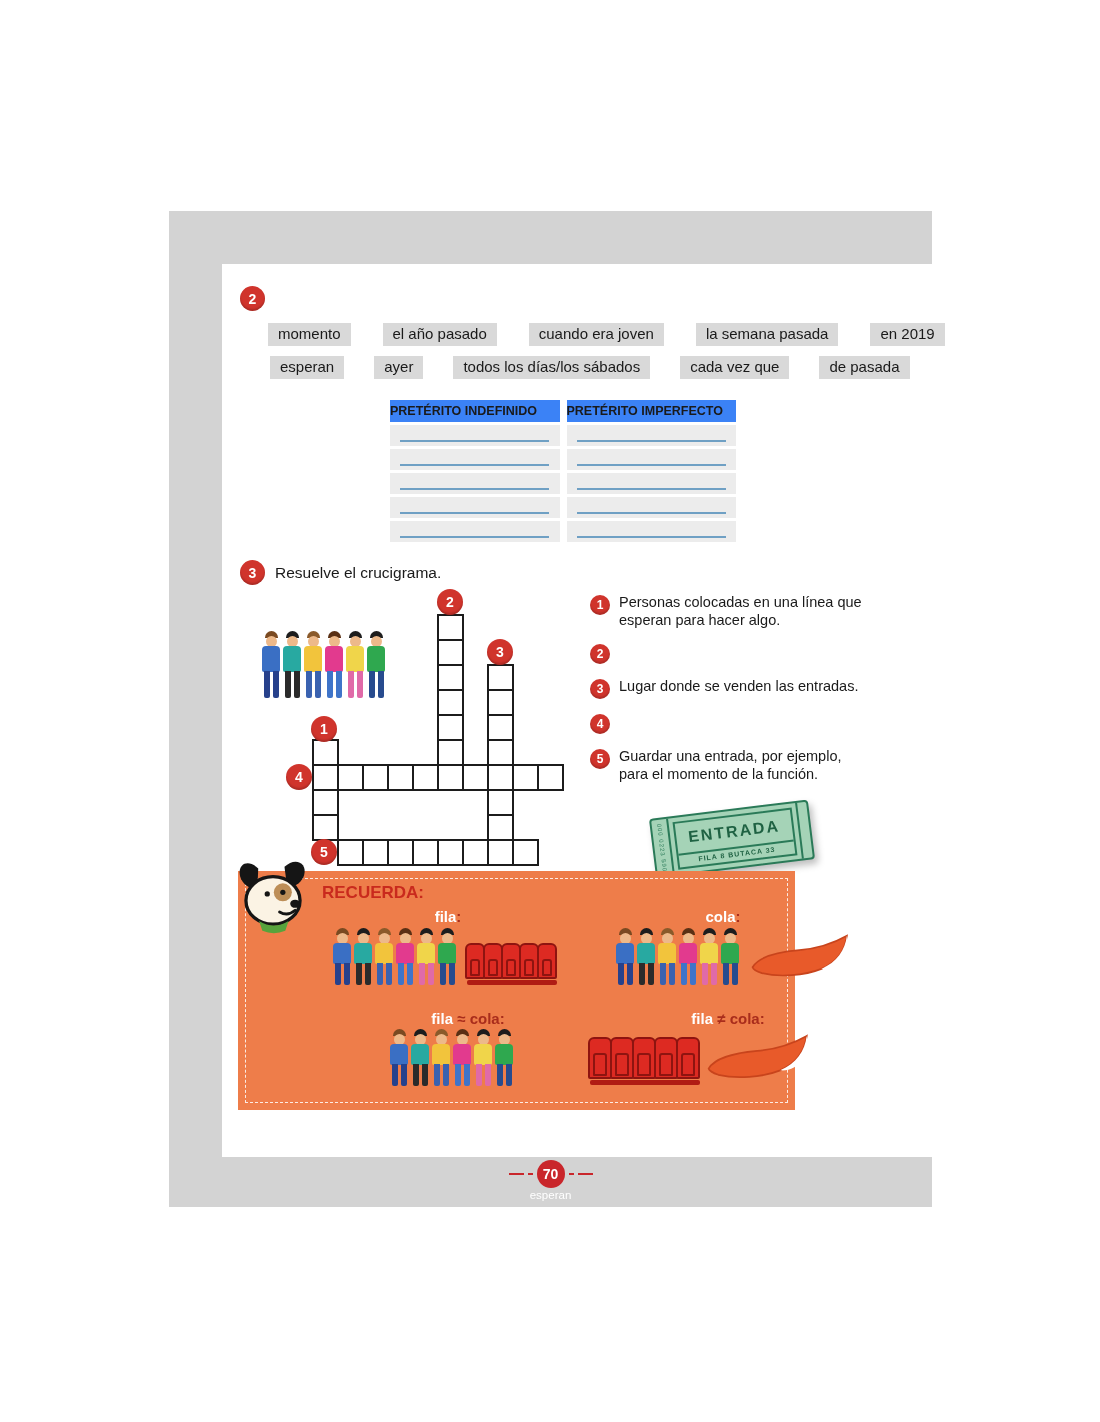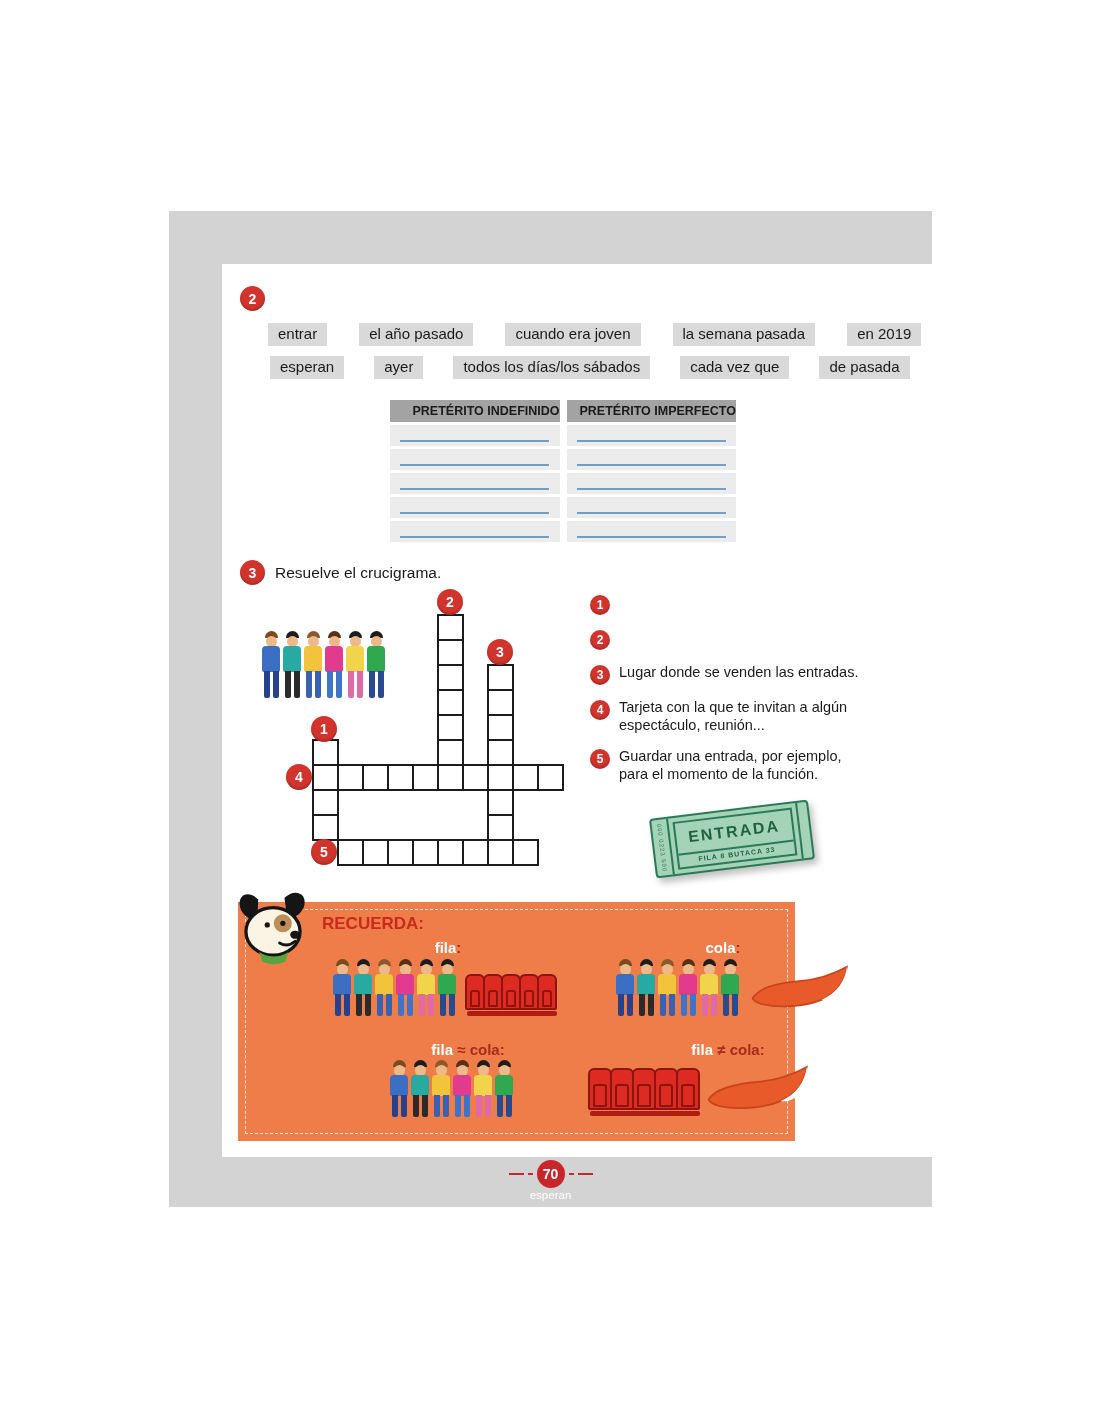--- a/index.html
+++ b/index.html
@@ -16,21 +16,21 @@
     box-shadow: inset 0 -2px 2px rgba(0,0,0,.18); flex-shrink:0; }
   .ex-title { margin-left:10px; font-size:15.5px; }
 
   
   .chips-row { position:absolute; left:46px; display:flex; gap:32px; }
   .chip { background:#d9d9d9; padding:2px 10px 4px; font-size:15px; white-space:nowrap; }
 
   
   .tbl { position:absolute; left:168px; top:136px; width:346px; }
   .tbl-head, .tbl-body { display:grid; grid-template-columns:1fr 1fr; column-gap:7px; }
-  .tbl-head-cell { background:#a3a3a3; font-weight:bold; font-size:12.5px; text-align:right; padding:4px 0; }
+  .tbl-head-cell { background:#3b82f6; font-weight:bold; font-size:12.5px; text-align:left; padding:4px 0; }
   .tbl-body { row-gap:3px; margin-top:3px; }
   .tbl-cell { background:#ececec; height:21px; position:relative; }
   .blank-line { position:absolute; left:6%; right:6%; bottom:4px; border-bottom:2px solid #6fa0c4; }
 
   
   .crossword { position:absolute; left:90px; top:350px; width:260px; height:260px; }
   .cw-cell { position:absolute; width:27px; height:27px; background:#fff; border:2px solid #1c1c1c; }
   .cw-badge { position:absolute; width:26px; height:26px; border-radius:50%; background:#d0342c;
     color:#fff; font-weight:bold; font-size:14px; display:flex; align-items:center; justify-content:center;
     z-index:3; box-shadow: inset 0 -2px 2px rgba(0,0,0,.18); }
@@ -61,21 +61,21 @@
   .ticket-stub-l { width:17px; border-right:2px solid #2a7a58; display:flex; align-items:center; justify-content:center; }
   .ticket-serial { writing-mode:vertical-rl; font-size:6px; color:#2a7a58; letter-spacing:1px; }
   .ticket-main { flex:1; margin:4px; border:2px solid #2a7a58; display:flex; flex-direction:column; }
   .ticket-title { flex:1; display:flex; align-items:center; justify-content:center;
     font-weight:bold; font-size:16px; color:#1f6243; letter-spacing:2px; }
   .ticket-sub { border-top:2px solid #2a7a58; text-align:center; font-size:7px; font-weight:bold;
     color:#1f6243; padding:2px 0 3px; letter-spacing:1px; }
   .ticket-stub-r { width:11px; border-left:2px solid #2a7a58; }
 
   
-  .recuerda { position:absolute; left:16px; top:638px; width:557px; height:239px; background:#ee7d4a; }
+  .recuerda { position:absolute; left:16px; top:607px; width:557px; height:239px; background:#ee7d4a; }
   .recuerda-border { position:absolute; inset:7px; border:1.5px dashed rgba(255,255,255,.85); pointer-events:none; }
   .recuerda-title { position:absolute; left:84px; top:12px; color:#c92a1d; font-weight:bold; font-size:17px; }
   .rec-label { position:absolute; font-weight:bold; font-size:15px; color:#ffffff; text-align:center; }
   .rec-red { color:#a92d1c; }
   .dog { position:absolute; left:-6px; top:-14px; width:82px; height:82px; }
 
   .seats { display:flex; align-items:flex-end; position:relative; padding-bottom:6px; }
   .seat { width:20px; height:36px; background:#dd2a22; border:2px solid #8e1410;
     border-radius:6px 6px 2px 2px; margin-left:-2px; position:relative; }
   .seat::after { content:""; position:absolute; left:3px; right:3px; top:14px; bottom:1px;
@@ -101,21 +101,21 @@
 
 <div class="gray-panel"></div>
 
 <div class="page">
 
   <div class="ex-header" style="left:18px; top:22px;">
     <div class="badge">2</div>
   </div>
 
   <div class="chips-row" style="top:59px;">
-      <span class="chip">entrar</span>
+      <span class="chip">momento</span>
       <span class="chip">el año pasado</span>
       <span class="chip">cuando era joven</span>
       <span class="chip">la semana pasada</span>
       <span class="chip">en 2019</span>
     </div>
   <div class="chips-row" style="top:92px; gap:30px; left:48px;">
       <span class="chip">esperan</span>
       <span class="chip">ayer</span>
       <span class="chip">todos los días/los sábados</span>
       <span class="chip">cada vez que</span>
@@ -260,31 +260,31 @@
       <div class="cw-cell" style="left: 100px; top: 225px;"></div>
       <div class="cw-cell" style="left: 125px; top: 225px;"></div>
       <div class="cw-cell" style="left: 150px; top: 225px;"></div>
       <div class="cw-cell" style="left: 200px; top: 225px;"></div>
       <div class="cw-badge" style="left: -1px; top: 225px;">5</div>
     </div>
 
   <div class="clues">
       <div class="clue">
         <div class="clue-badge">1</div>
+        <div class="clue-text">Personas colocadas en una línea que esperan para hacer algo.</div>
       </div>
       <div class="clue">
         <div class="clue-badge">2</div>
       </div>
       <div class="clue">
         <div class="clue-badge">3</div>
         <div class="clue-text">Lugar donde se venden las entradas.</div>
       </div>
       <div class="clue">
         <div class="clue-badge">4</div>
-        <div class="clue-text">Tarjeta con la que te invitan a algún espectáculo, reunión...</div>
       </div>
       <div class="clue">
         <div class="clue-badge">5</div>
         <div class="clue-text">Guardar una entrada, por ejemplo, para el momento de la función.</div>
       </div>
     </div>
 
   <div class="ticket">
     <div class="ticket-stub-l">
       <div class="ticket-serial">000 0223 590</div>

